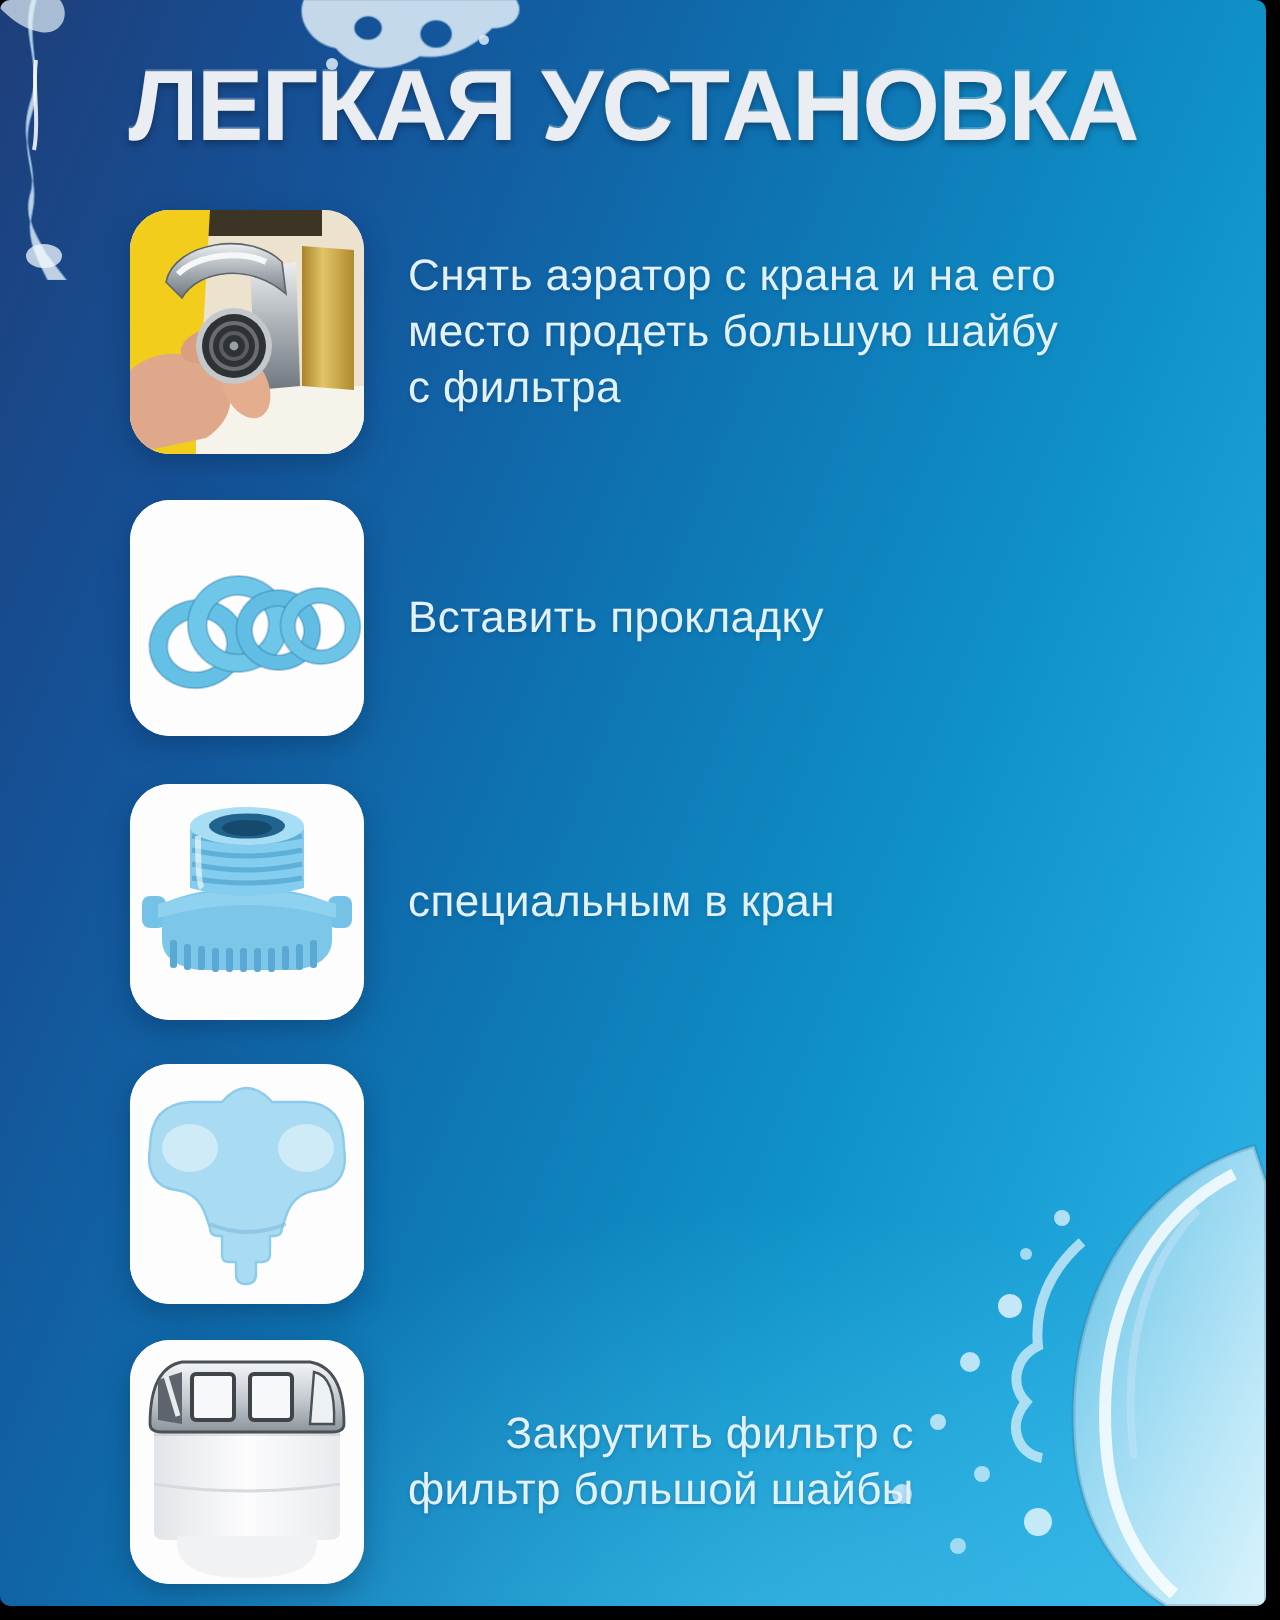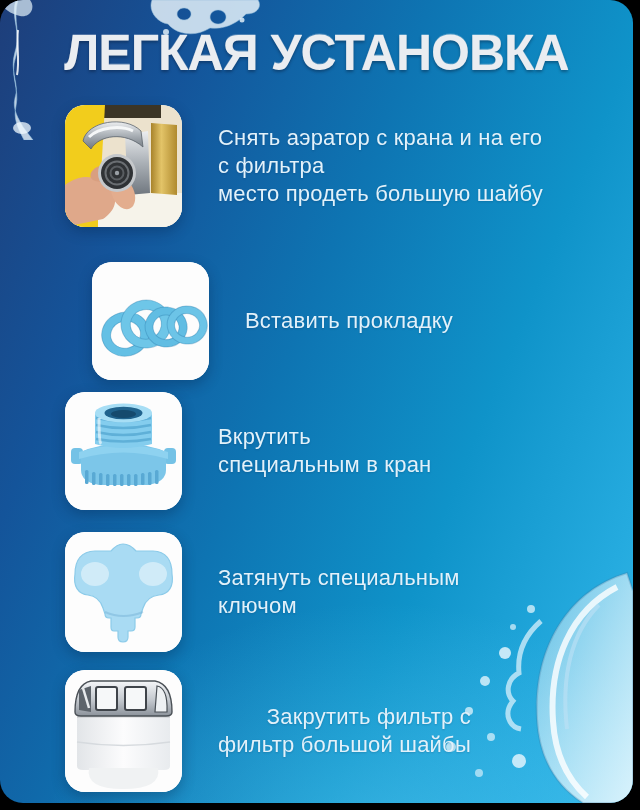--- a/index.html
+++ b/index.html
@@ -3,36 +3,36 @@
 <meta charset="utf-8">
 <style>
   html,body{margin:0;padding:0;}
   body{
     width:640px;height:810px;background:#000;
     font-family:"Liberation Sans", sans-serif;
     position:relative;overflow:hidden;
   }
   .sheet{
     position:absolute;left:0;top:0;width:633px;height:803px;
-    border-radius:23px;overflow:hidden;
+    border-radius:5px;overflow:hidden;
     background:
       radial-gradient(90% 55% at 60% 108%, rgba(90,205,245,.50) 0%, rgba(90,205,245,0) 60%),
       linear-gradient(112deg,#1e3e7a 0%,#14549a 22%,#0e74b2 45%,#0f93c9 68%,#25abdf 88%,#36b9e8 100%);
   }
   .title{
     position:absolute;top:24px;left:0;width:100%;
     text-align:center;
     font-size:50px;font-weight:bold;letter-spacing:-1px;
     color:#eaedf1;
     text-shadow:0 2px 3px rgba(8,20,45,.38), 0 -1px 0 rgba(255,255,255,.25);
     white-space:nowrap;
   }
   .step{
     position:absolute;left:65px;width:540px;
-    display:flex;align-items:center;gap:36px;
+    display:flex;align-items:center;gap:22px;
   }
   .thumb{
     width:117px;height:100%;flex:none;
     background:#fff;border-radius:20px;overflow:hidden;
     box-shadow:0 5px 14px rgba(0,25,60,.30);
     position:relative;
   }
   .thumb svg{display:block;width:100%;height:100%;}
   .lines{
     color:#e2f1fa;font-size:22px;line-height:28px;
@@ -116,26 +116,26 @@
         <ellipse cx="38" cy="68" rx="13" ry="8" transform="rotate(-18 38 68)" fill="#d99f80"></ellipse>
         <circle cx="52" cy="68" r="19" fill="#c5c8cb"></circle>
         <circle cx="52" cy="68" r="16" fill="#2f3235"></circle>
         <circle cx="52" cy="68" r="11.5" fill="none" stroke="#6a6e72" stroke-width="2"></circle>
         <circle cx="52" cy="68" r="6.5" fill="none" stroke="#595d61" stroke-width="2"></circle>
         <circle cx="52" cy="68" r="2.2" fill="#9aa0a5"></circle>
       </svg>
     </div>
     <div class="lines">
       <div>Снять аэратор с крана и на его</div>
+      <div>место продеть большую шайбу</div>
       <div>с фильтра</div>
-      <div>место продеть большую шайбу</div>
-    </div>
-  </div>
-
-  <div class="step" style="top:262px;height:118px;margin-left:27px;">
+    </div>
+  </div>
+
+  <div class="step" style="top:250px;height:118px;">
     <div class="thumb">
       <svg viewBox="0 0 117 118">
         <rect width="117" height="118" fill="#fdfdfd"></rect>
         <g stroke="rgba(40,120,170,0.35)" stroke-width="1">
           <path fill-rule="evenodd" fill="#64c0e5" transform="rotate(-14 34 74)" d="M34,50 a24,22 0 1,0 0.1,0 Z M34,59 a15,13.5 0 1,1 -0.1,0 Z"></path>
           <path fill-rule="evenodd" fill="#6ec6e8" transform="rotate(-8 54 63)" d="M54,38 a25,24 0 1,0 0.1,0 Z M54,47.5 a15.5,14.8 0 1,1 -0.1,0 Z"></path>
           <path fill-rule="evenodd" fill="#61bde3" transform="rotate(6 74 66)" d="M74,45 a21,20 0 1,0 0.1,0 Z M74,53 a13,12.3 0 1,1 -0.1,0 Z"></path>
           <path fill-rule="evenodd" fill="#6cc4e7" transform="rotate(10 95 64)" d="M95,44 a20,19 0 1,0 0.1,0 Z M95,51.5 a12.5,11.8 0 1,1 -0.1,0 Z"></path>
         </g>
       </svg>
@@ -173,39 +173,34 @@
           <path d="M31,40 Q58,46 86,40"></path>
             <path d="M31,47 Q58,52 86,47"></path>
         </g>
         <ellipse cx="58.5" cy="21" rx="28.5" ry="9.5" fill="#a7def5"></ellipse>
         <ellipse cx="58.5" cy="21" rx="19" ry="6.3" fill="#20638d"></ellipse>
         <ellipse cx="58.5" cy="22" rx="12.5" ry="4" fill="#154a6d"></ellipse>
         <path d="M34,26 Q34,50 36,52" stroke="rgba(255,255,255,0.6)" stroke-width="3" fill="none"></path>
       </svg>
     </div>
     <div class="lines">
-      <div>Вкрутить</div>
       <div>специальным в кран</div>
     </div>
   </div>
 
   <div class="step" style="top:532px;height:120px;">
     <div class="thumb">
       <svg viewBox="0 0 117 120">
         <rect width="117" height="120" fill="#fdfdfd"></rect>
         <path fill="#a9dbf3" stroke="#8ccbe9" stroke-width="1.2" d="M10,42 Q10,20 30,19 L46,19 Q52,12 58,12 Q65,12 71,19 L88,19 Q107,20 107,42
              C109,54 104,62 94,63 C84,64 80,70 78,76 L76,82 Q76,86 72,86 L70,86 L70,95 Q70,99 66,99 L63,99 L63,105 Q63,110 58,110 Q53,110 53,105 L53,99 L49,99 Q46,99 46,95 L46,86 L44,86 Q40,86 40,82 L38,76 C36,70 32,64 23,63 C13,62 8,54 10,42 Z"></path>
         <ellipse cx="30" cy="42" rx="14" ry="12" fill="rgba(255,255,255,0.45)"></ellipse>
         <ellipse cx="88" cy="42" rx="14" ry="12" fill="rgba(255,255,255,0.45)"></ellipse>
         <path d="M40,80 Q58,88 78,80" stroke="rgba(120,180,215,0.5)" stroke-width="2" fill="none"></path>
       </svg>
-    </div>
-    <div class="lines">
-      <div>Затянуть специальным</div>
-      <div>ключом</div>
     </div>
   </div>
 
   <div class="step" style="top:670px;height:122px;text-align:right;">
     <div class="thumb">
       <svg viewBox="0 0 117 122">
         <defs>
           <linearGradient id="chrome5" x1="0" y1="0" x2="0" y2="1">
             <stop offset="0" stop-color="#f4f6f8"></stop>
               <stop offset="0.55" stop-color="#c3c8ce"></stop>

